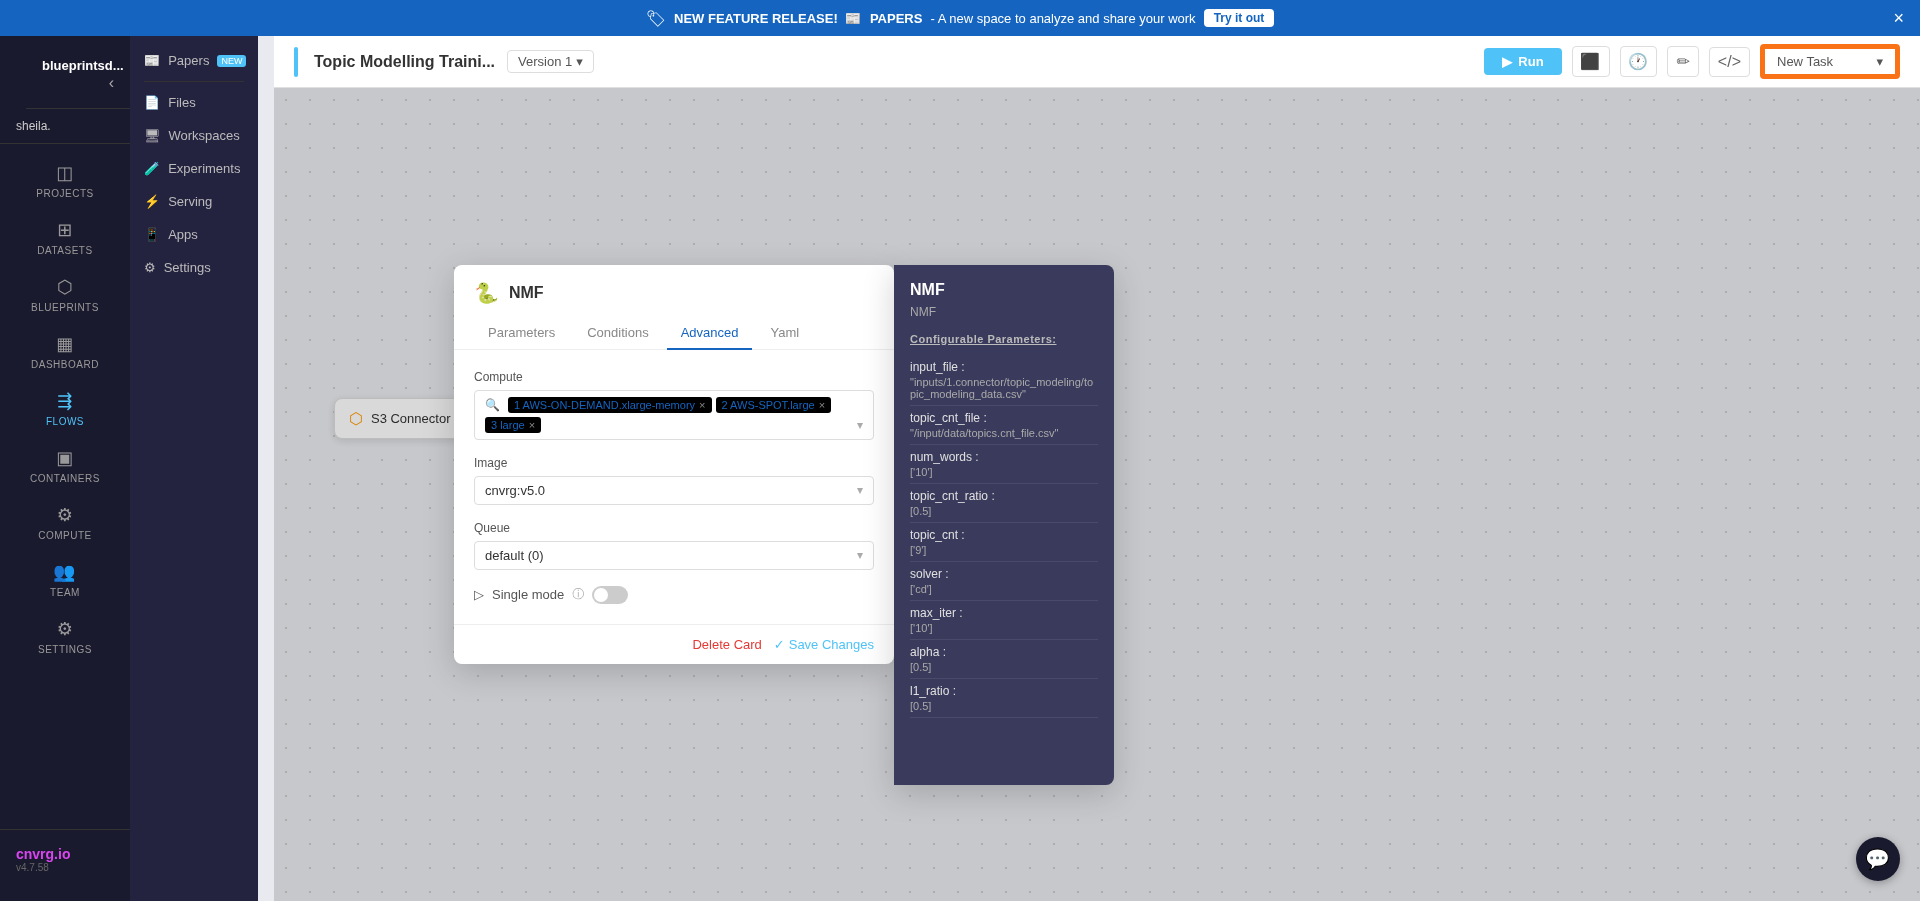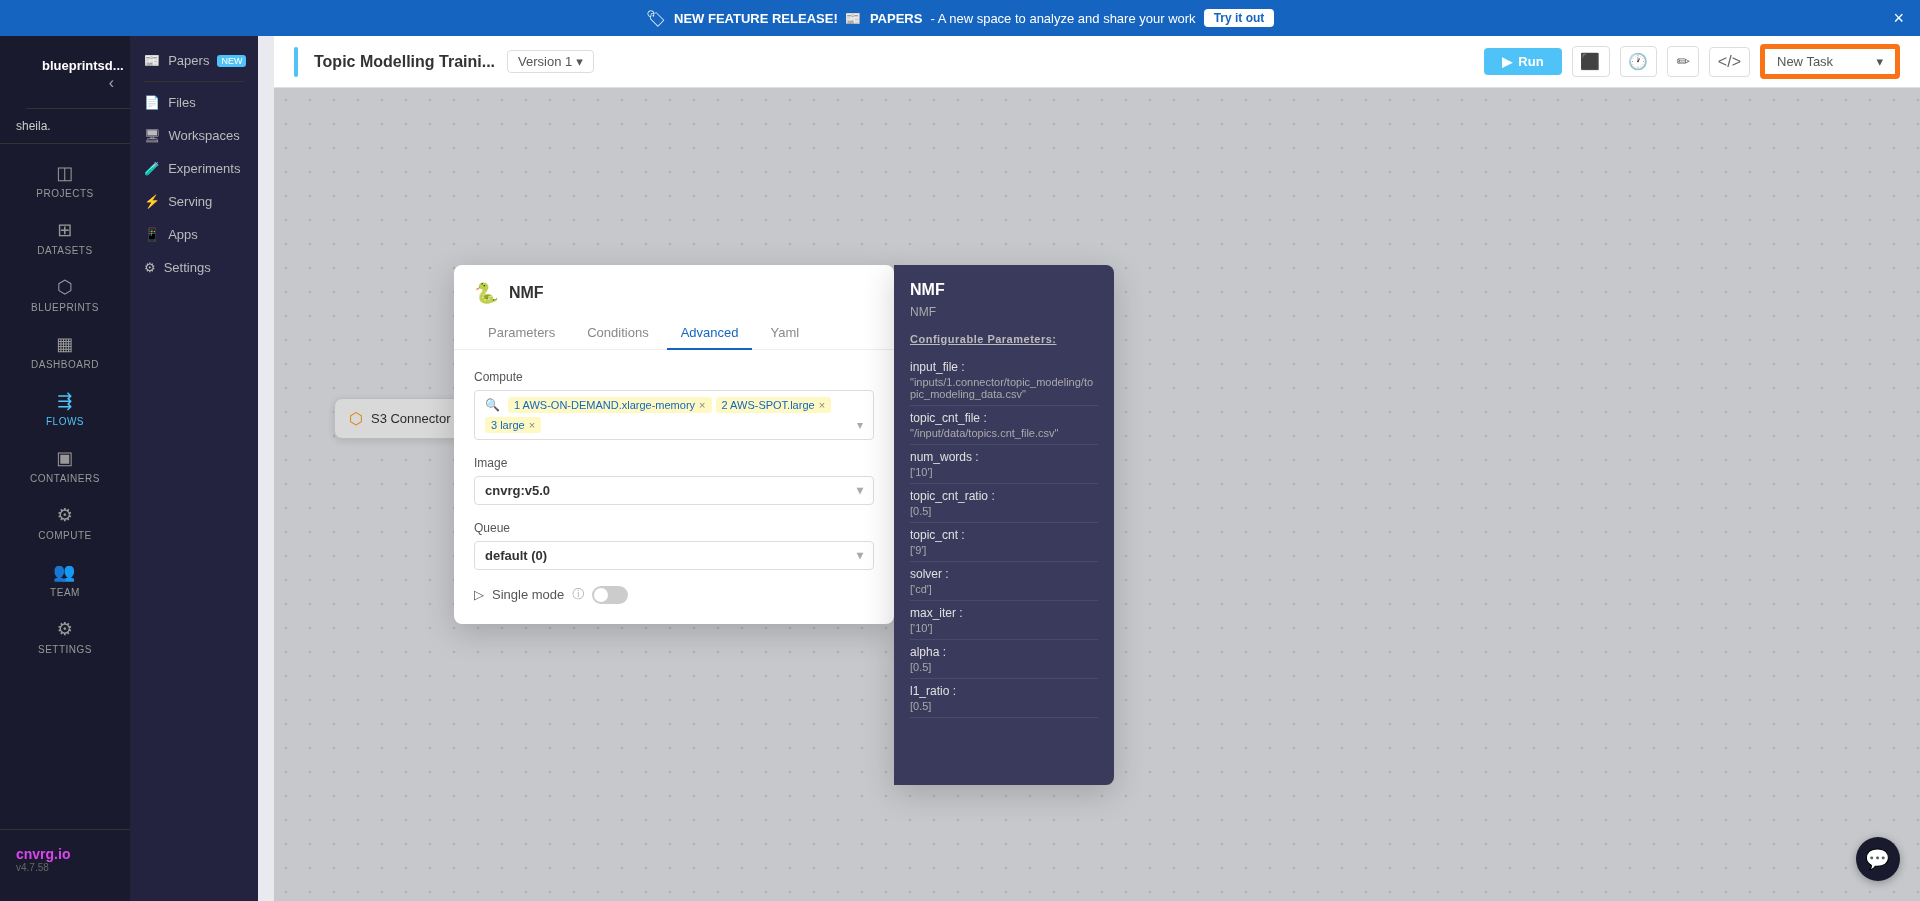--- a/index.html
+++ b/index.html
@@ -135,30 +135,30 @@
 
     .form-label { font-size: 12px; color: #555; margin-bottom: 6px; font-weight: 500; }
     .form-group { margin-bottom: 16px; }
 
     .compute-select {
       border: 1px solid #ddd; border-radius: 4px; padding: 6px 10px;
       font-size: 12px; color: #333; background: white; width: 100%;
       display: flex; align-items: center; gap: 4px; flex-wrap: wrap; min-height: 34px;
     }
     .compute-tag {
-      background: #fef9c3; color: #1565c0; border-radius: 3px;
+      background: #000000; color: #1565c0; border-radius: 3px;
       padding: 2px 6px; font-size: 11px; display: flex; align-items: center; gap: 4px;
     }
     .compute-tag .remove { cursor: pointer; color: #888; }
     .search-icon-sm { color: #aaa; font-size: 12px; margin-right: 4px; }
 
     .select-input {
       border: 1px solid #ddd; border-radius: 4px; padding: 6px 10px;
       font-size: 13px; color: #333; background: white; width: 100%;
-      display: flex; align-items: center; justify-content: space-between; cursor: pointer; font-weight: bold;
+      display: flex; align-items: center; justify-content: space-between; cursor: pointer;
     }
     .select-arrow { color: #aaa; font-size: 12px; }
 
     .single-mode-row { display: flex; align-items: center; gap: 8px; font-size: 13px; color: #555; }
     .info-icon { color: #aaa; font-size: 12px; cursor: pointer; }
     .toggle {
       width: 36px; height: 18px; background: #ccc; border-radius: 9px; position: relative;
       cursor: pointer; transition: background 0.2s;
     }
     .toggle::after {
@@ -386,20 +386,27 @@
               </div>
             </div>
 
             <div class="single-mode-row">
               <span>▷</span>
               <span>Single mode</span>
               <span class="info-icon">ⓘ</span>
               <div class="toggle"></div>
             </div>
           </div>
+          <div class="modal-footer">
+            <button class="delete-btn">Delete Card</button>
+            <button class="save-btn">
+              <span>✓</span>
+              <span>Save Changes</span>
+            </button>
+          </div>
         </div>
 
         <div class="right-panel">
           <div class="right-panel-title">NMF</div>
           <div class="right-panel-sub">NMF</div>
           <div class="right-panel-section">Configurable Parameters:</div>
           <div>
             <div class="param-item">
               <div class="param-name">input_file :</div>
               <div class="param-value">"inputs/1.connector/topic_modeling/topic_modeling_data.csv"</div>

